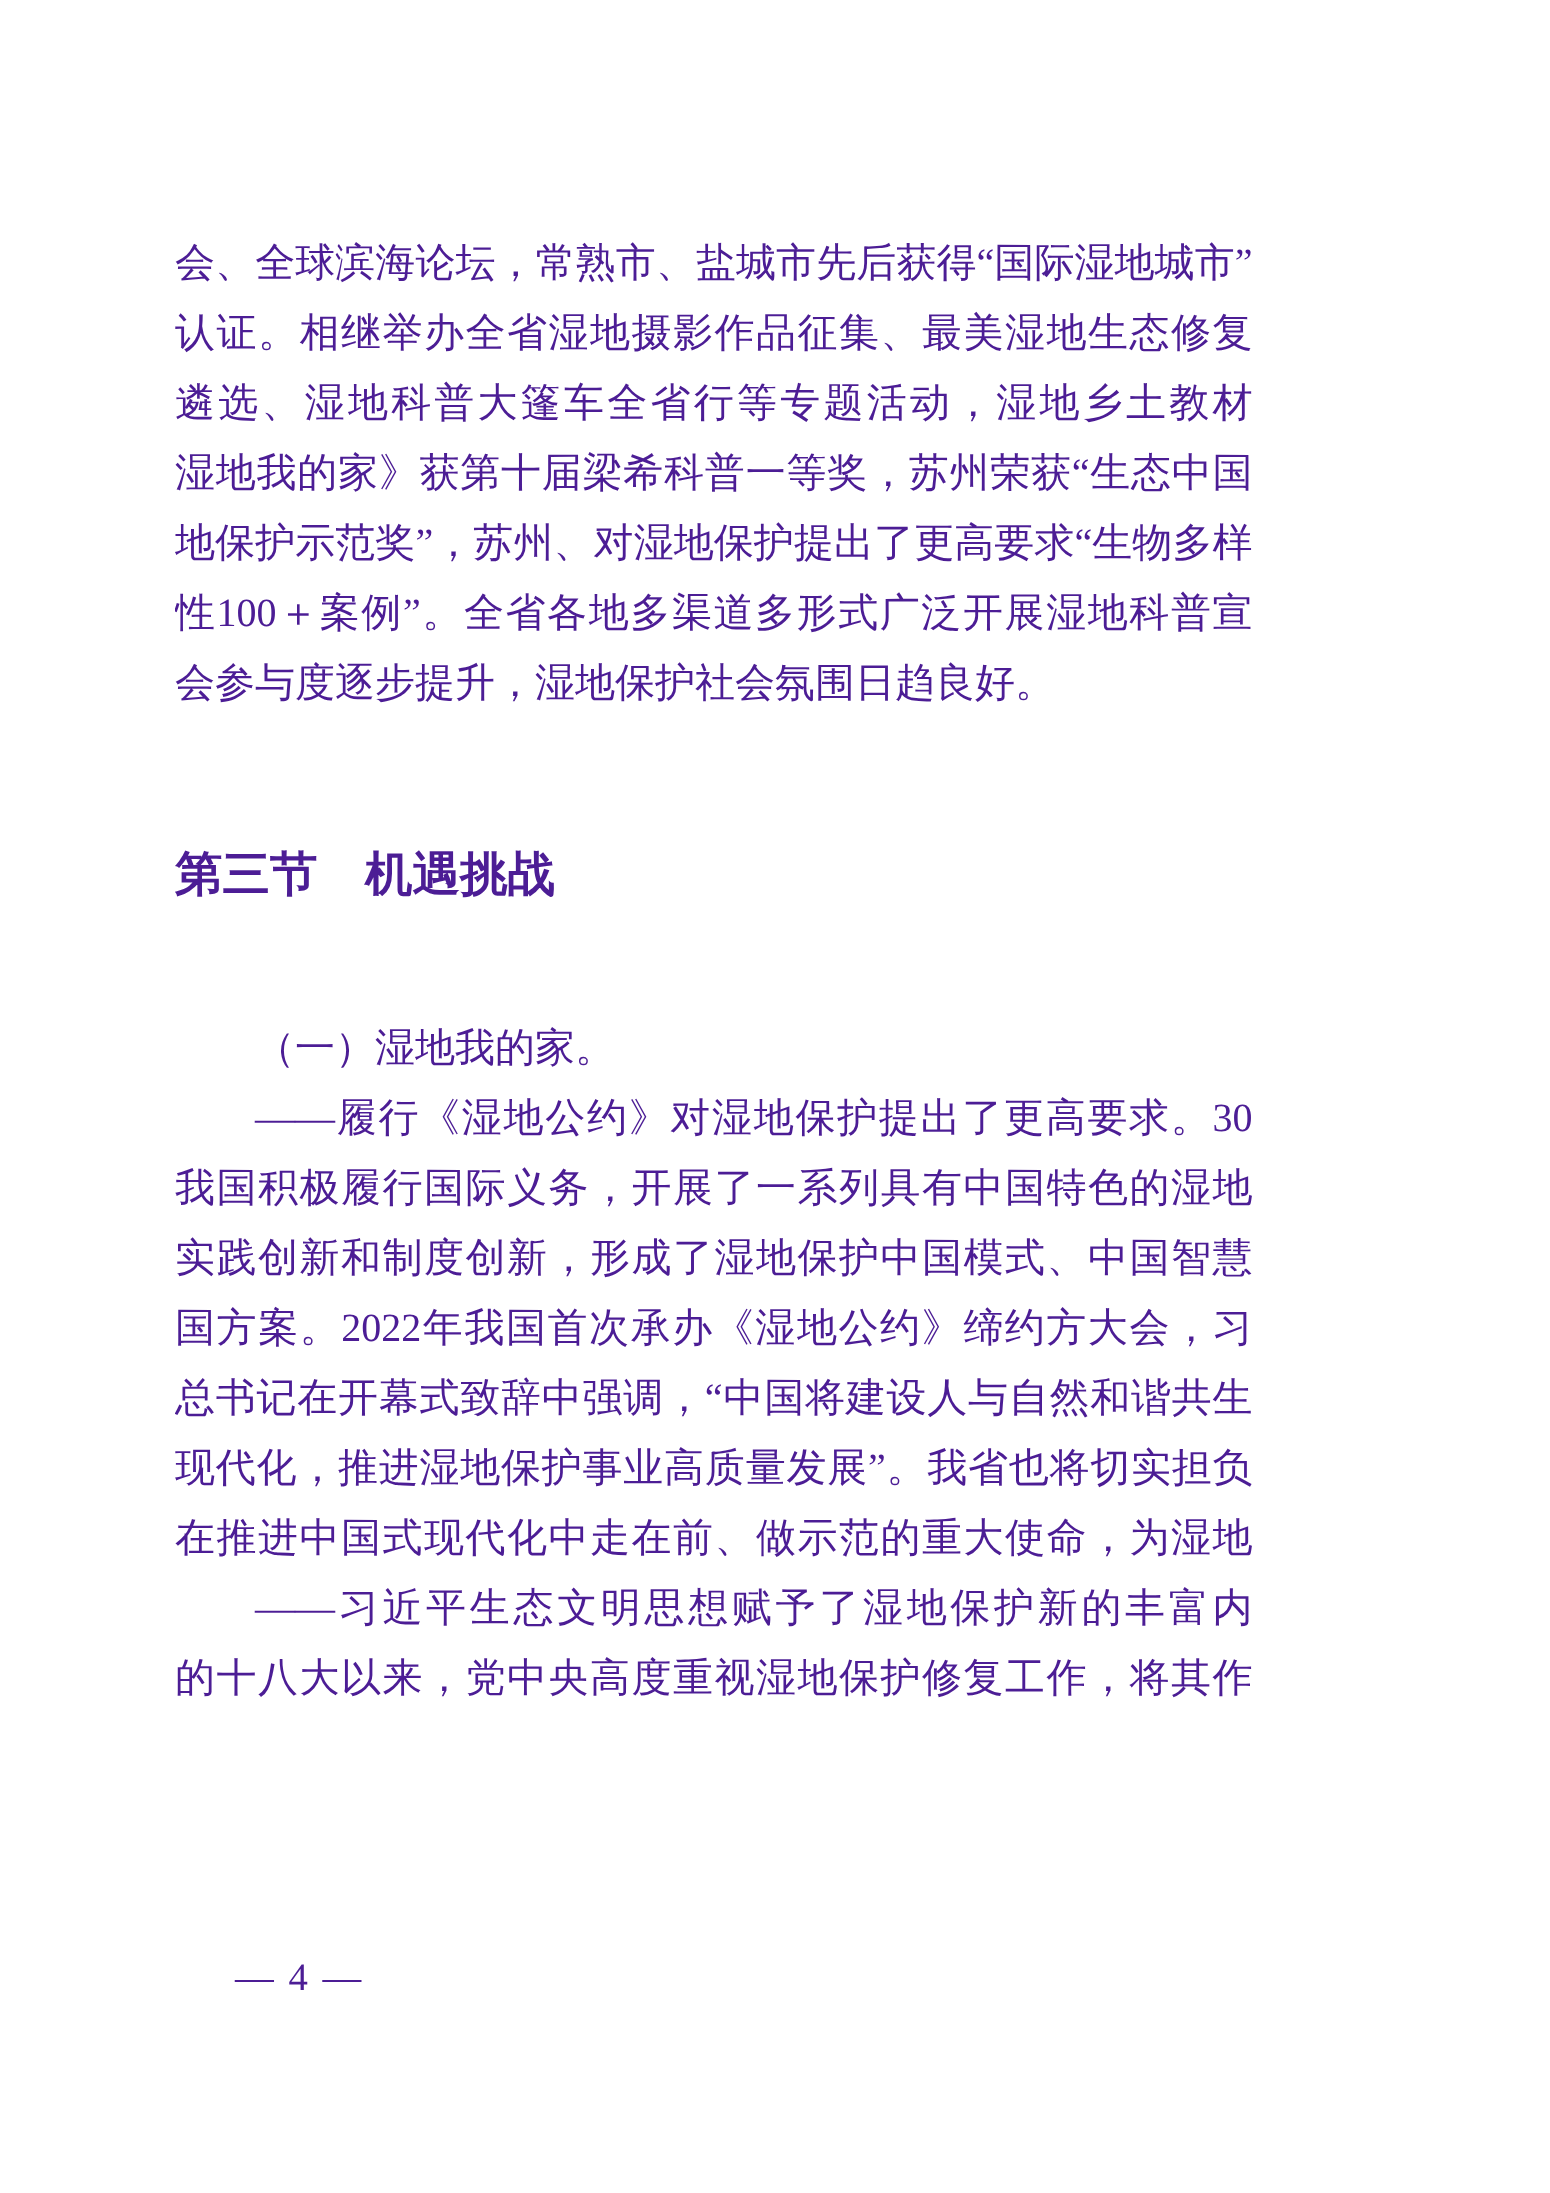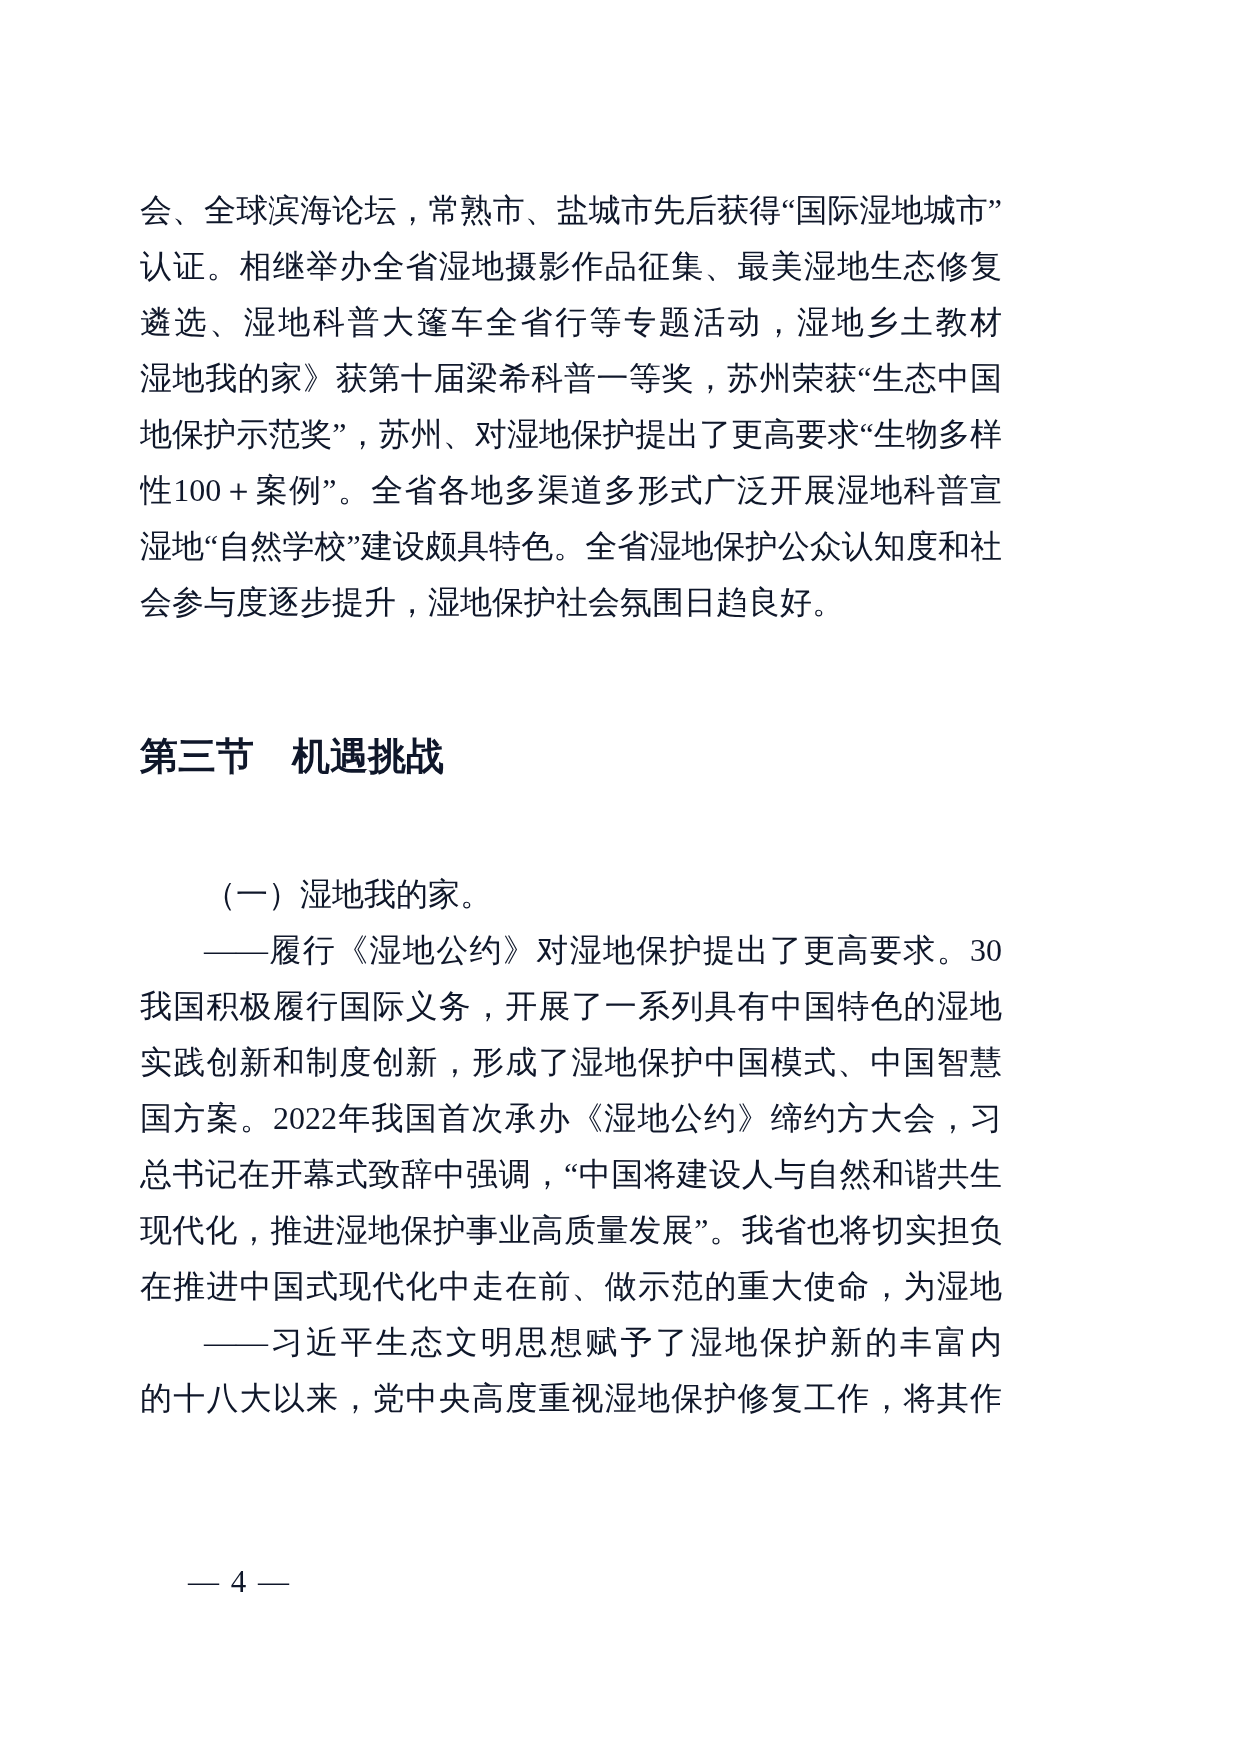--- a/index.html
+++ b/index.html
@@ -1,21 +1,21 @@
 <!DOCTYPE html>
 <html lang="zh"><head>
 <meta charset="utf-8">
 <style>
   html, body { margin: 0; padding: 0; background: #ffffff; }
   .page {
     position: relative;
     width: 1240px;
     height: 1754px;
     background: #ffffff;
-    color: #0f172a;
+    color: #4c1d95;
     font-family: "Liberation Serif", "DejaVu Serif", serif;
     overflow: hidden;
   }
   .content {
     position: absolute;
     left: 140px;
     top: 182px;
     width: 862px;
   }
   .para { margin: 0; padding: 0; }
@@ -54,21 +54,20 @@
 <div class="page">
   <div class="content">
 
     <div class="para">
       <div class="line">会、全球滨海论坛，常熟市、盐城市先后获得“国际湿地城市”</div>
       <div class="line">认证。相继举办全省湿地摄影作品征集、最美湿地生态修复案例</div>
       <div class="line">遴选、湿地科普大篷车全省行等专题活动，湿地乡土教材《盐城</div>
       <div class="line">湿地我的家》获第十届梁希科普一等奖，苏州荣获“生态中国湿</div>
       <div class="line">地保护示范奖”，苏州、对湿地保护提出了更高要求“生物多样</div>
       <div class="line">性100＋案例”。全省各地多渠道多形式广泛开展湿地科普宣教，</div>
-      <div class="line">湿地“自然学校”建设颇具特色。全省湿地保护公众认知度和社</div>
       <div class="line end">会参与度逐步提升，湿地保护社会氛围日趋良好。</div>
     </div>
 
     <h2 class="heading">第三节　机遇挑战</h2>
 
     <div class="para">
       <div class="line end indent">（一）湿地我的家。</div>
     </div>
 
     <div class="para">

